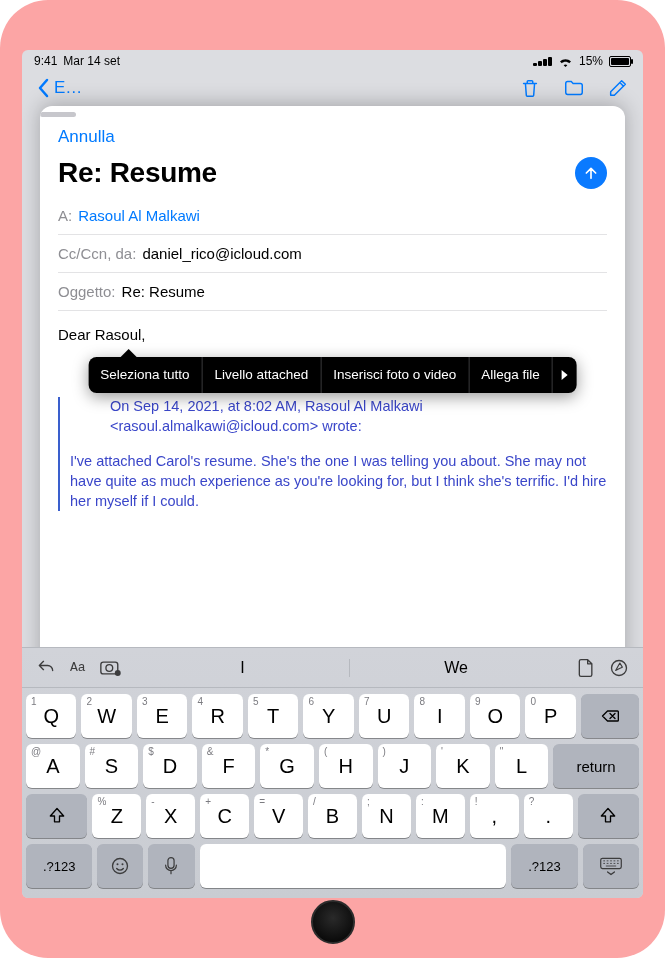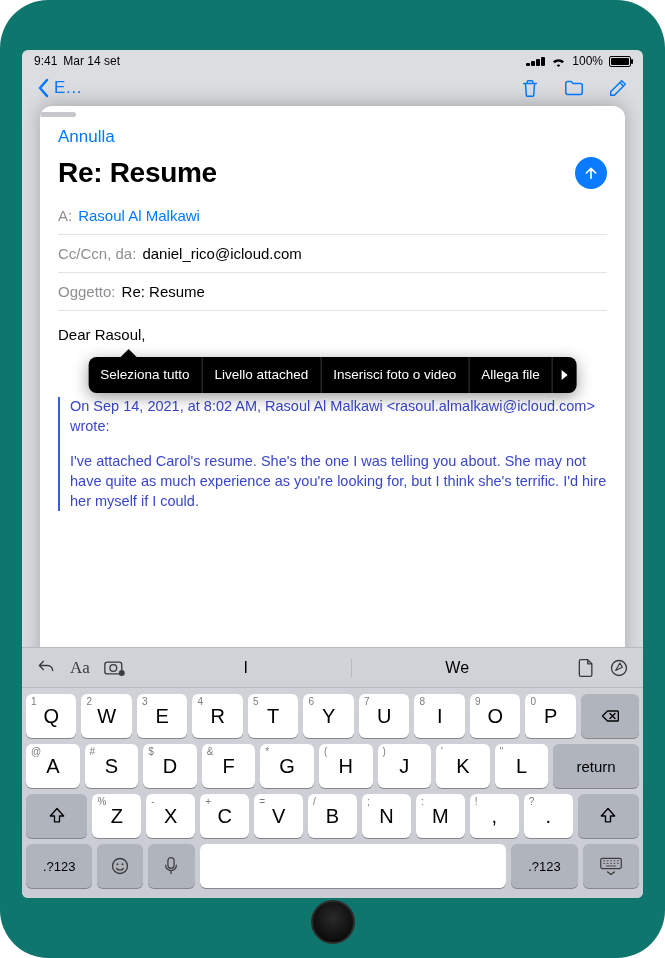--- a/index.html
+++ b/index.html
@@ -1,19 +1,19 @@
 <!DOCTYPE html>
 <html><head>
 <meta charset="utf-8">
 <style>
   * { box-sizing: border-box; margin: 0; padding: 0; font-family: -apple-system, "Helvetica Neue", Arial, sans-serif; }
   body { background: #fff; width: 665px; height: 958px; overflow: hidden; position: relative; }
 
   .device {
-    position: absolute; inset: 0; background: #0f766e; border-radius: 48px;
+    position: absolute; inset: 0; background: #fca5a5; border-radius: 48px;
     padding: 50px 22px 60px 22px;
   }
   .screen {
     position: relative; width: 100%; height: 100%;
     background: #dcdde1; border-radius: 6px; overflow: hidden;
   }
 
   
   .status-bar {
     display: flex; justify-content: space-between; align-items: center;
@@ -89,21 +89,21 @@
   .edit-menu-arrow {
     top:auto; bottom:100%; left:32px;
     border-top:none; border-bottom:8px solid #000;
   }
 
   .signature { margin-top: 66px; font-size:15px; }
   .quoted {
     margin-top:16px; border-left:2px solid #3a5fcd; padding-left:10px;
     color:#3a46c9; font-size:14.5px; line-height:1.35;
   }
-  .quoted .quote-header { margin-bottom:16px; }
+  .quoted .quote-header { margin-bottom:16px;margin-left:40px; }
 
   
   .kbd-area {
     position:absolute; left:0; right:0; bottom:0;
     background:linear-gradient(#d1d3d9,#c9ccd2);
     border-top:1px solid #b6b9bf;
   }
   .suggestion-bar {
     display:flex; align-items:center; height:40px;
     border-bottom:1px solid #b6b9bf;
@@ -152,21 +152,21 @@
       <div class="status-right">
         <div class="wifi-dots">
             <span></span>
             <span></span>
             <span></span>
             <span></span>
           </div>
         <svg width="15" height="11" viewBox="0 0 24 18">
             <path d="M12 18l-3-3c1.6-1.6 4.4-1.6 6 0l-3 3zm-6-6l-3-3c5-5 13-5 18 0l-3 3c-3.3-3.3-8.7-3.3-12 0z" fill="#000"></path>
           </svg>
-        <span>100%</span>
+        <span>15%</span>
         <div class="battery">
             <div class="battery-fill"></div>
           </div>
       </div>
     </div>
 
     <div class="mail-topbar">
       <div class="left">
         <span class="chev-left">
           <svg width="14" height="20" viewBox="0 0 12 20">
@@ -245,21 +245,21 @@
         </div>
       </div>
     </div>
 
     <div class="kbd-area">
       <div class="suggestion-bar">
         <div class="sug-icons-left">
           <svg width="20" height="20" viewBox="0 0 24 24">
               <path d="M9 14L4 9l5-5M4 9h10a6 6 0 016 6v0" stroke="#3c3c3d" stroke-width="1.6" fill="none" stroke-linecap="round" stroke-linejoin="round"></path>
             </svg>
-          <span style="font-family:Liberation Serif, serif; font-size:17px;">Aa</span>
+          <span style="font-family:Liberation Mono, monospace; font-size:13px;">Aa</span>
           <svg width="22" height="18" viewBox="0 0 26 20">
               <rect x="1" y="3" width="20" height="14" rx="3" stroke="#3c3c3d" stroke-width="1.6" fill="none"></rect>
               <circle cx="11" cy="10" r="4" stroke="#3c3c3d" stroke-width="1.6" fill="none"></circle>
               <circle cx="21" cy="16" r="3.5" fill="#3c3c3d"></circle>
             </svg>
         </div>
         <div class="sug-words">
           <div class="sug-word">I</div>
           <div class="sug-word">We</div>
         </div>

